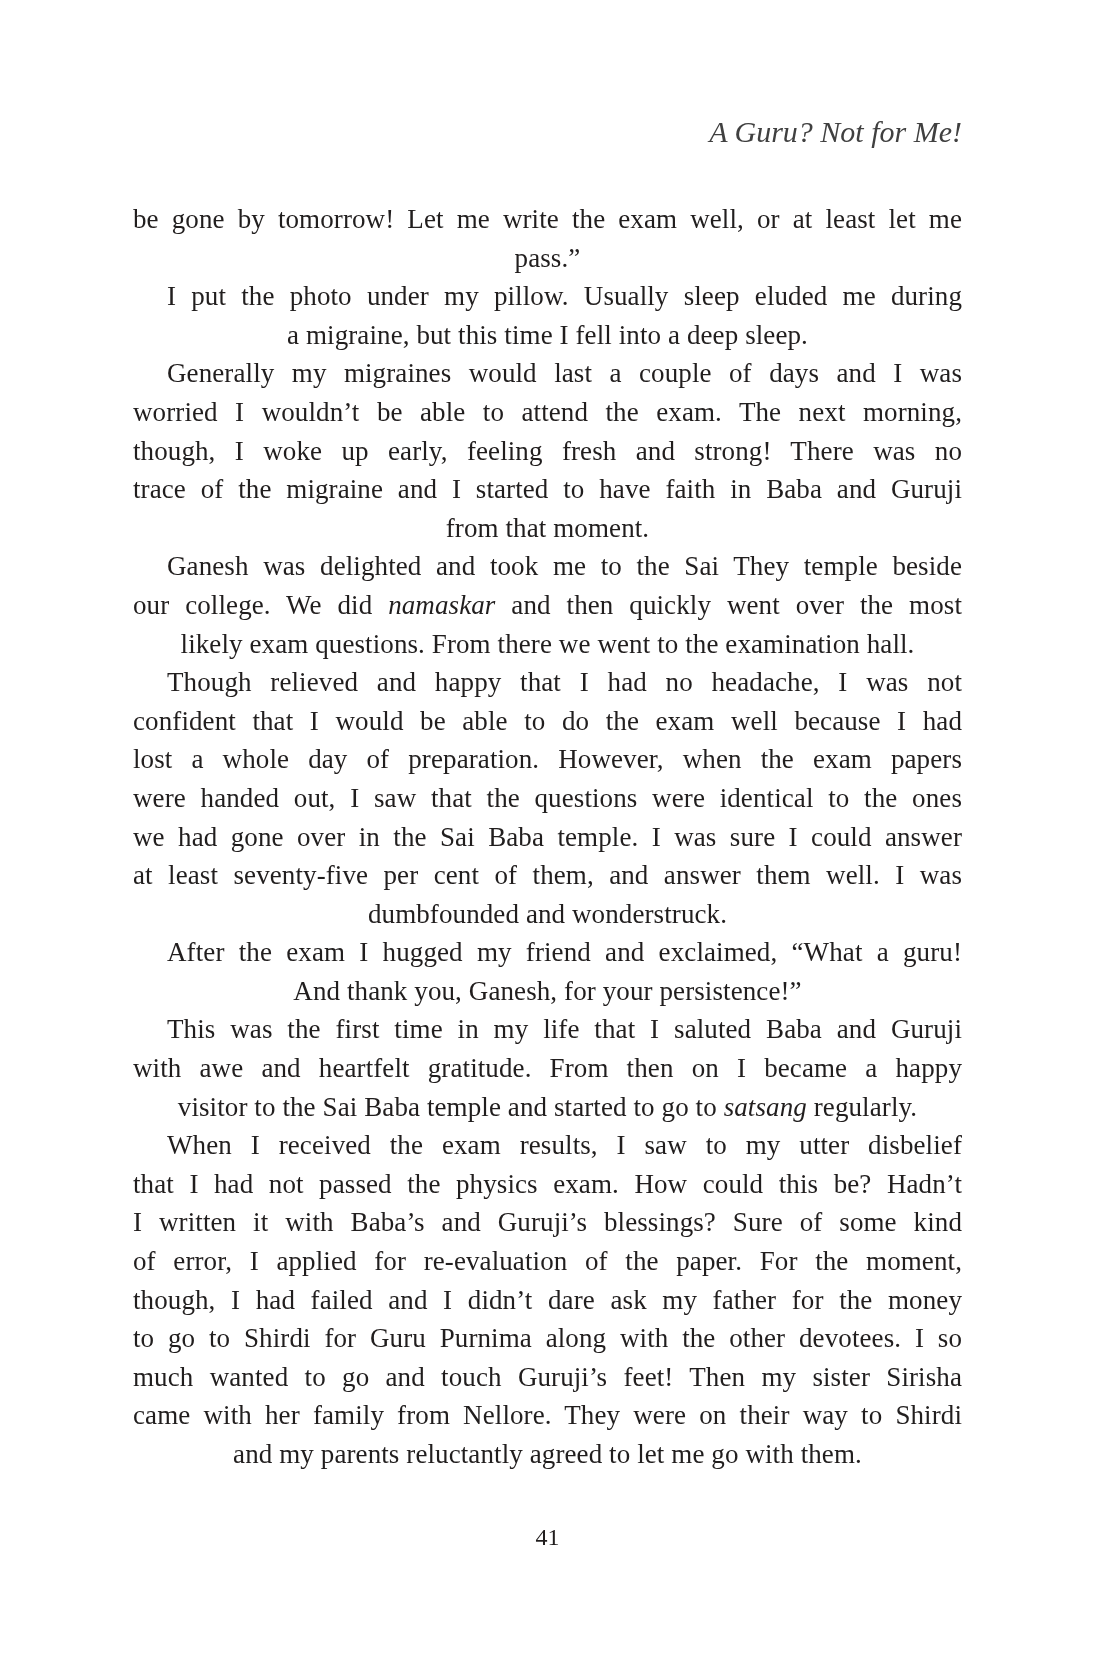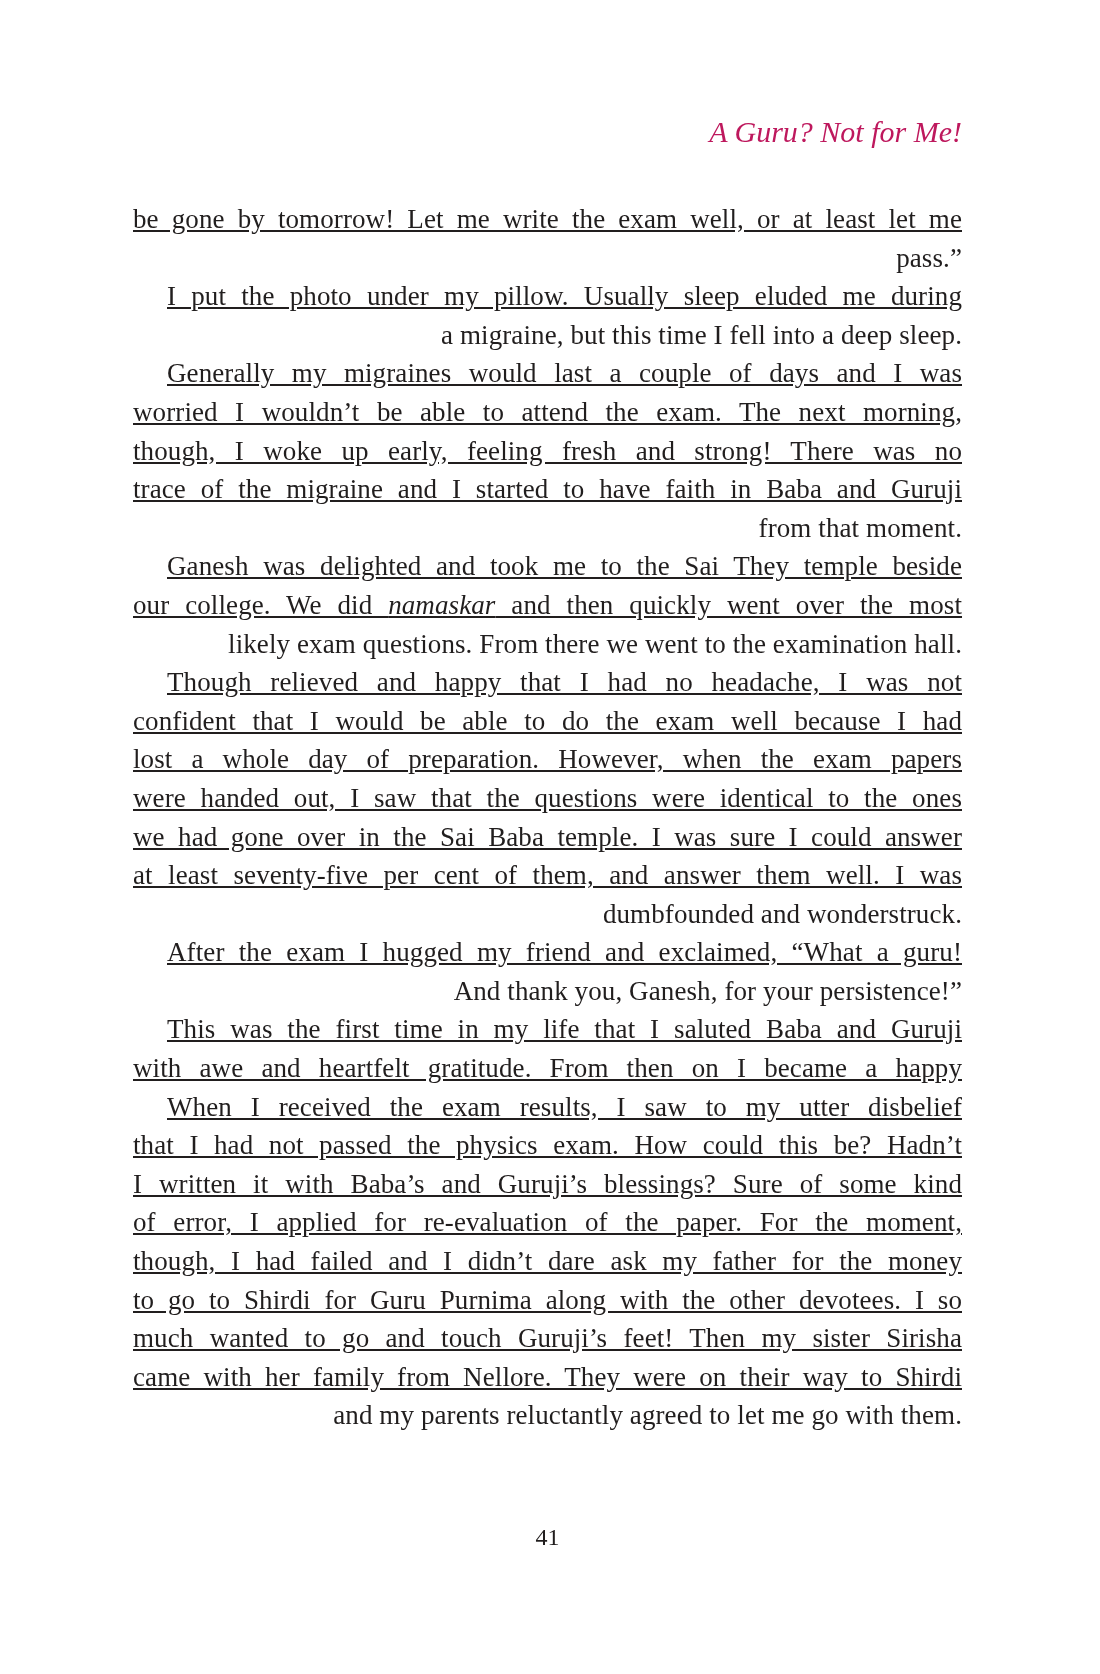--- a/index.html
+++ b/index.html
@@ -18,39 +18,38 @@
   }
   .running-header {
     position: absolute;
     top: 114px;
     left: 133px;
     width: 829px;
     text-align: right;
     font-style: italic;
     font-size: 30px;
     line-height: 36px;
-    color: #be185d;
+    color: #404040;
   }
   .body-text {
     position: absolute;
     top: 200px;
     left: 133px;
     width: 829px;
     font-size: 27px;
   }
   .line {
     height: 38.6px;
     line-height: 38.6px;
-    text-align: right;
+    text-align: center;
     letter-spacing: 0.1px;
   }
   .line.just {
     text-align: justify;
     text-align-last: justify;
-    text-decoration: underline;
   }
   .line.indent {
     text-indent: 34px;
   }
   .page-number {
     position: absolute;
     top: 1520px;
     left: 133px;
     width: 829px;
     text-align: center;
@@ -81,20 +80,21 @@
       <div class="line just">confident that I would be able to do the exam well because I had</div>
       <div class="line just">lost a whole day of preparation. However, when the exam papers</div>
       <div class="line just">were handed out, I saw that the questions were identical to the ones</div>
       <div class="line just">we had gone over in the Sai Baba temple. I was sure I could answer</div>
       <div class="line just">at least seventy-five per cent of them, and answer them well. I was</div>
       <div class="line">dumbfounded and wonderstruck.</div>
       <div class="line indent just">After the exam I hugged my friend and exclaimed, “What a guru!</div>
       <div class="line">And thank you, Ganesh, for your persistence!”</div>
       <div class="line indent just">This was the first time in my life that I saluted Baba and Guruji</div>
       <div class="line just">with awe and heartfelt gratitude. From then on I became a happy</div>
+      <div class="line">visitor to the Sai Baba temple and started to go to <i>satsang</i> regularly.</div>
       <div class="line indent just">When I received the exam results, I saw to my utter disbelief</div>
       <div class="line just">that I had not passed the physics exam. How could this be? Hadn’t</div>
       <div class="line just">I written it with Baba’s and Guruji’s blessings? Sure of some kind</div>
       <div class="line just">of error, I applied for re-evaluation of the paper. For the moment,</div>
       <div class="line just">though, I had failed and I didn’t dare ask my father for the money</div>
       <div class="line just">to go to Shirdi for Guru Purnima along with the other devotees. I so</div>
       <div class="line just">much wanted to go and touch Guruji’s feet! Then my sister Sirisha</div>
       <div class="line just">came with her family from Nellore. They were on their way to Shirdi</div>
       <div class="line">and my parents reluctantly agreed to let me go with them.</div>
     </div>

